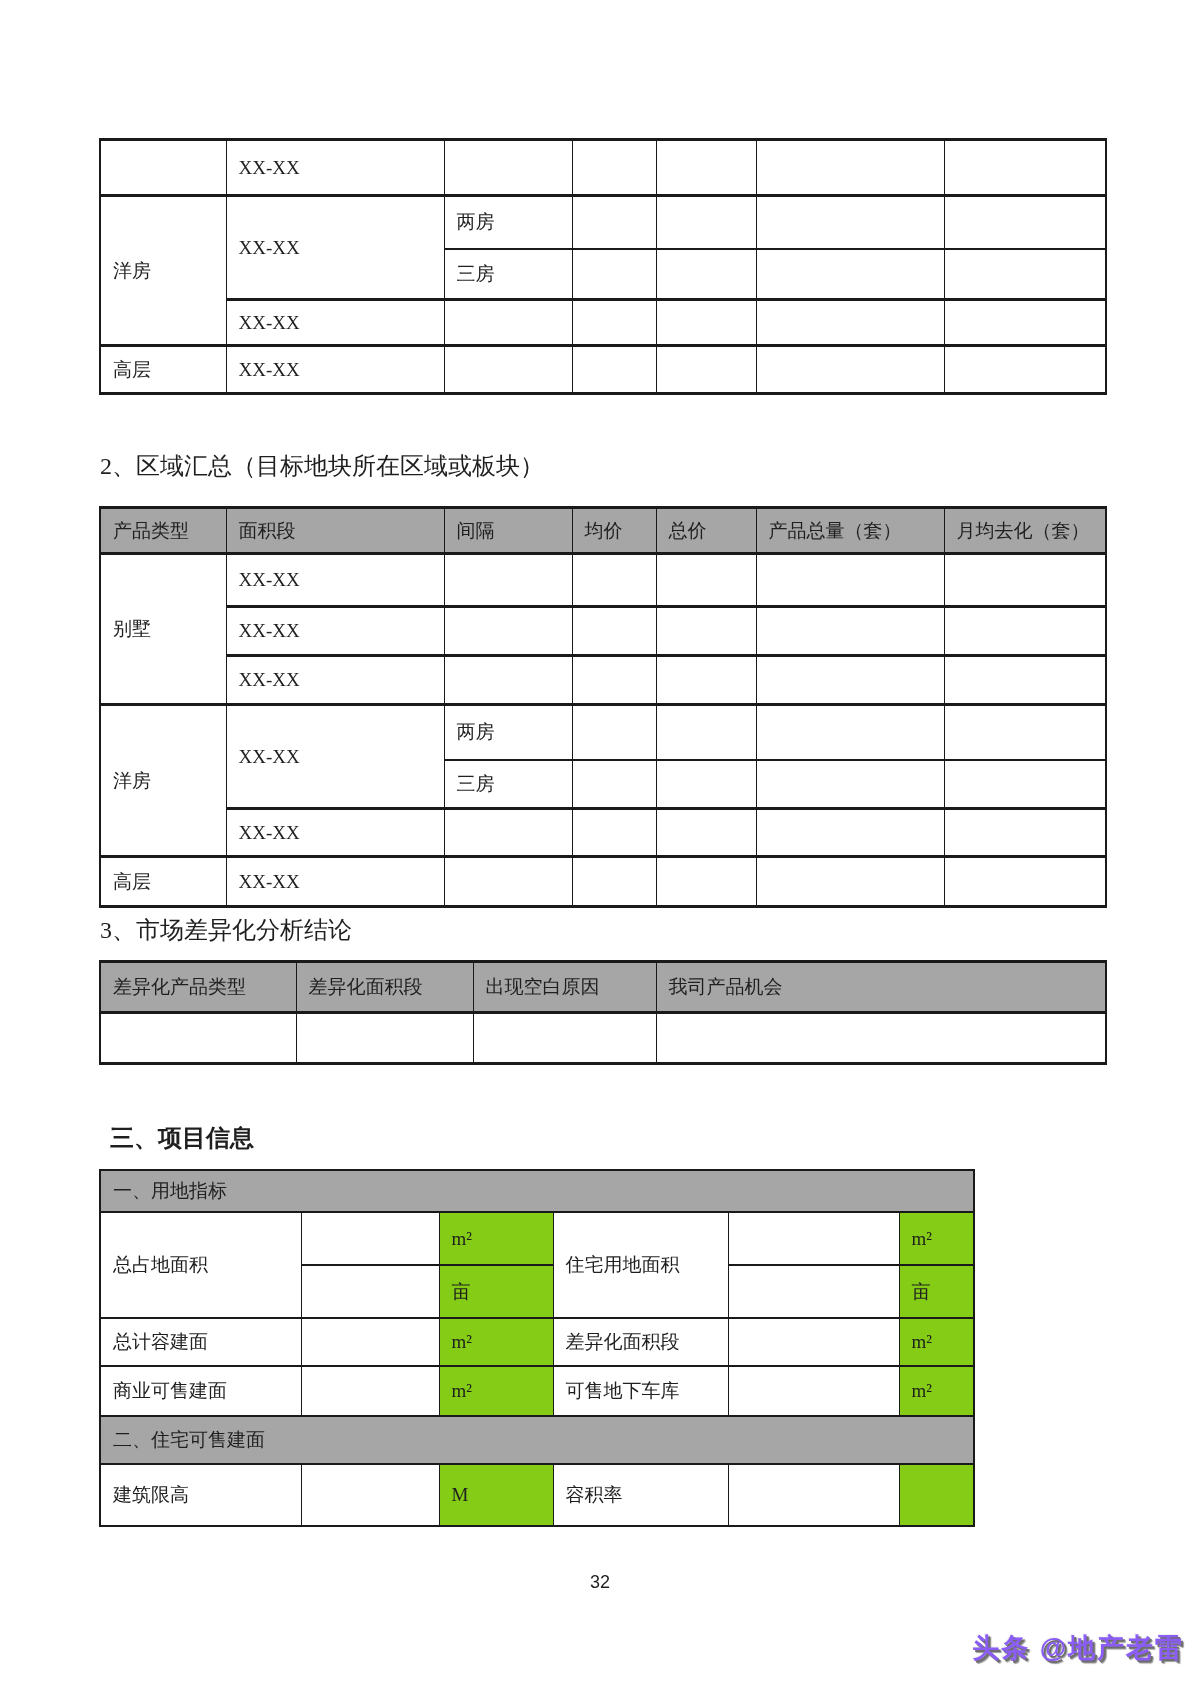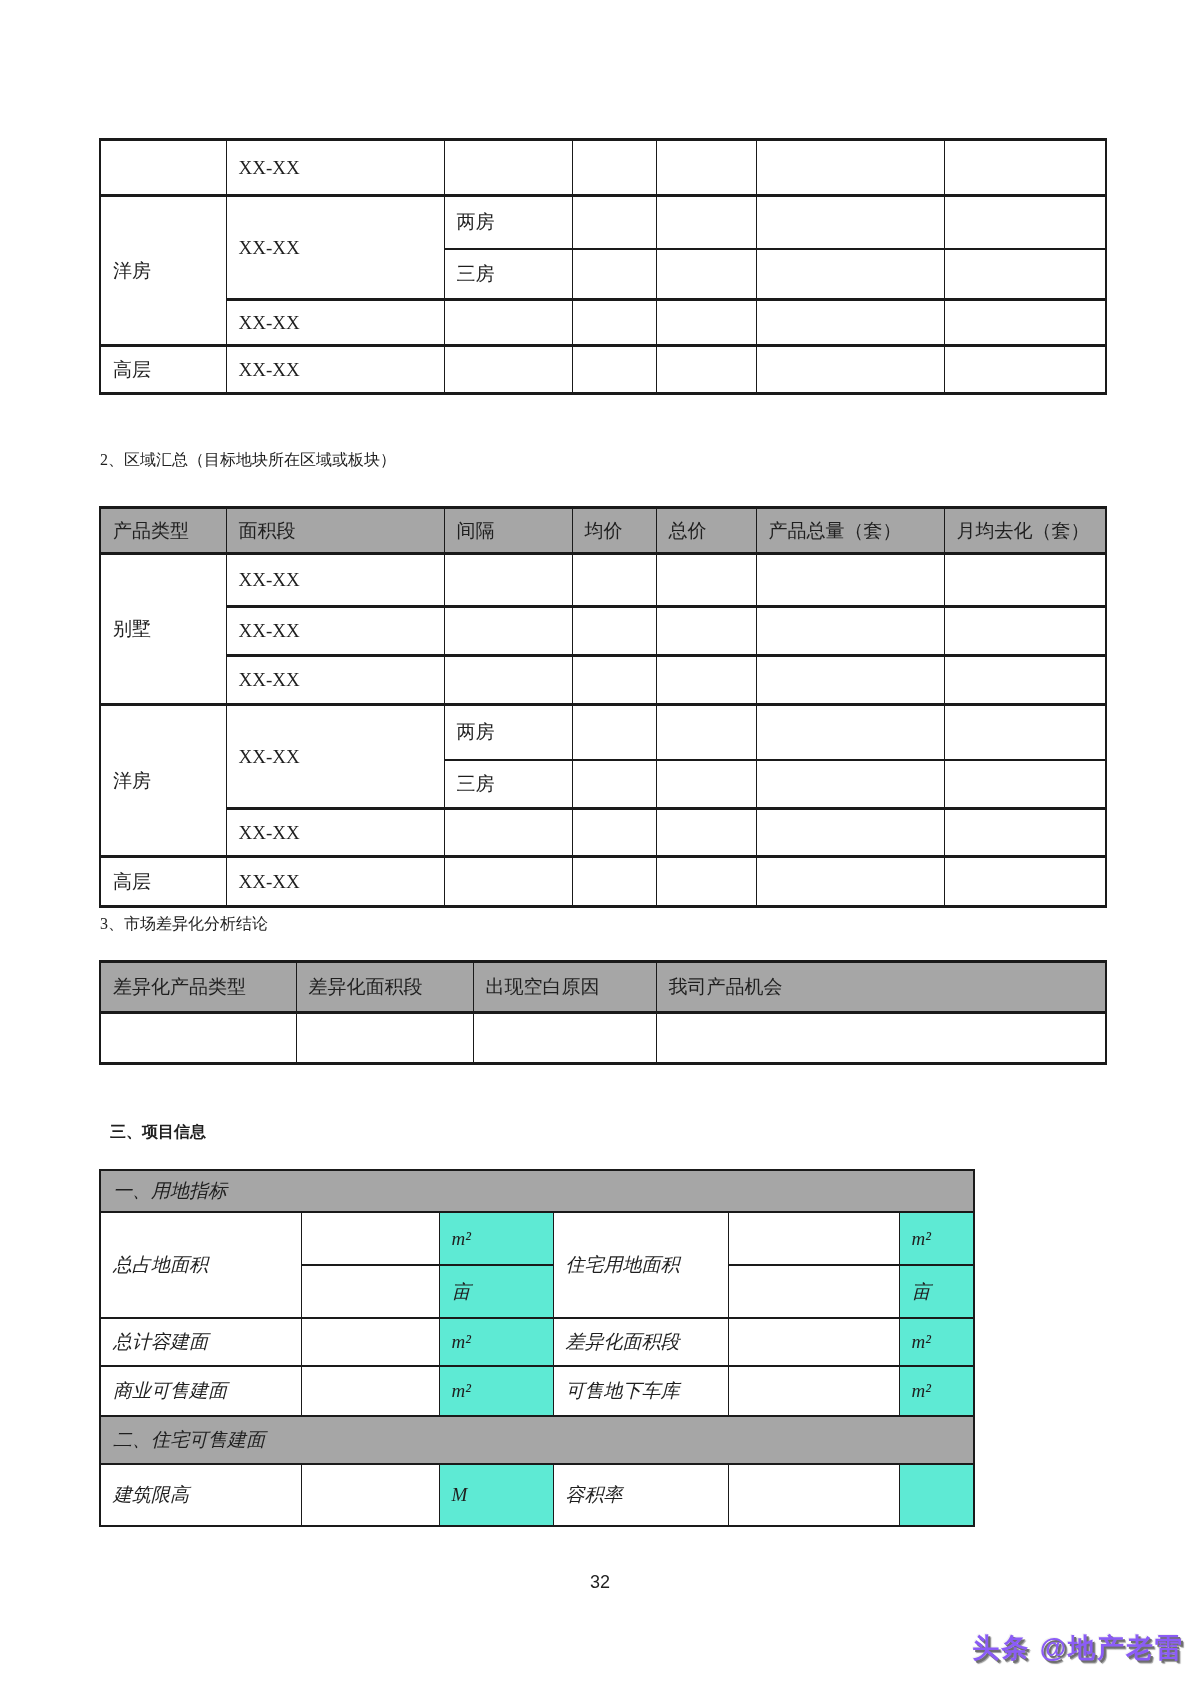--- a/index.html
+++ b/index.html
@@ -18,25 +18,25 @@
     font-size:19px; padding:0 12px;
     vertical-align:middle; text-align:left;
     overflow:hidden; white-space:nowrap;
   }
   table.doc { border:2px solid #1a1a1a; }
   
   td.bb2 { border-bottom-width:2px !important; }
   td.bt2 { border-top-width:2px !important; }
   tr.hdr td { background:#a6a6a6; border-bottom-width:3px; }
   
-  table.proj td { border-top-width:2px; border-bottom-width:2px;font-style:italic; }
+  table.proj td { border-top-width:2px; border-bottom-width:2px; }
   td.graybar { background:#a6a6a6; padding-left:28px; }
-  td.unit { background:#5eead4; text-align:right; padding-right:14px;margin-top:28px; }
+  td.unit { background:#84cc16; text-align:right; padding-right:14px;margin-top:28px; }
   td.plabel { text-align:right; padding-right:14px; }
-  .sec-title { position:absolute; font-size:16px; white-space:nowrap; }
+  .sec-title { position:absolute; font-size:24px; white-space:nowrap; }
   .sec-title.bold { font-weight:bold; }
   .page-number { position:absolute; left:0; top:1572px; width:1200px; text-align:center; font-size:18px; font-family:"Liberation Sans","DejaVu Sans",sans-serif; }
   .watermark {
     position:absolute; right:16px; top:1630px;
     font-size:27px; font-weight:bold; letter-spacing:2px;
     color:#8b5cf6;
     text-shadow:2px 2px 0 #6f6f6f, 3px 3px 1px #9a9a9a, -1px -1px 0 #f2f2f2;
     font-family:"Liberation Sans","DejaVu Sans",sans-serif;
     white-space:nowrap;
   }

